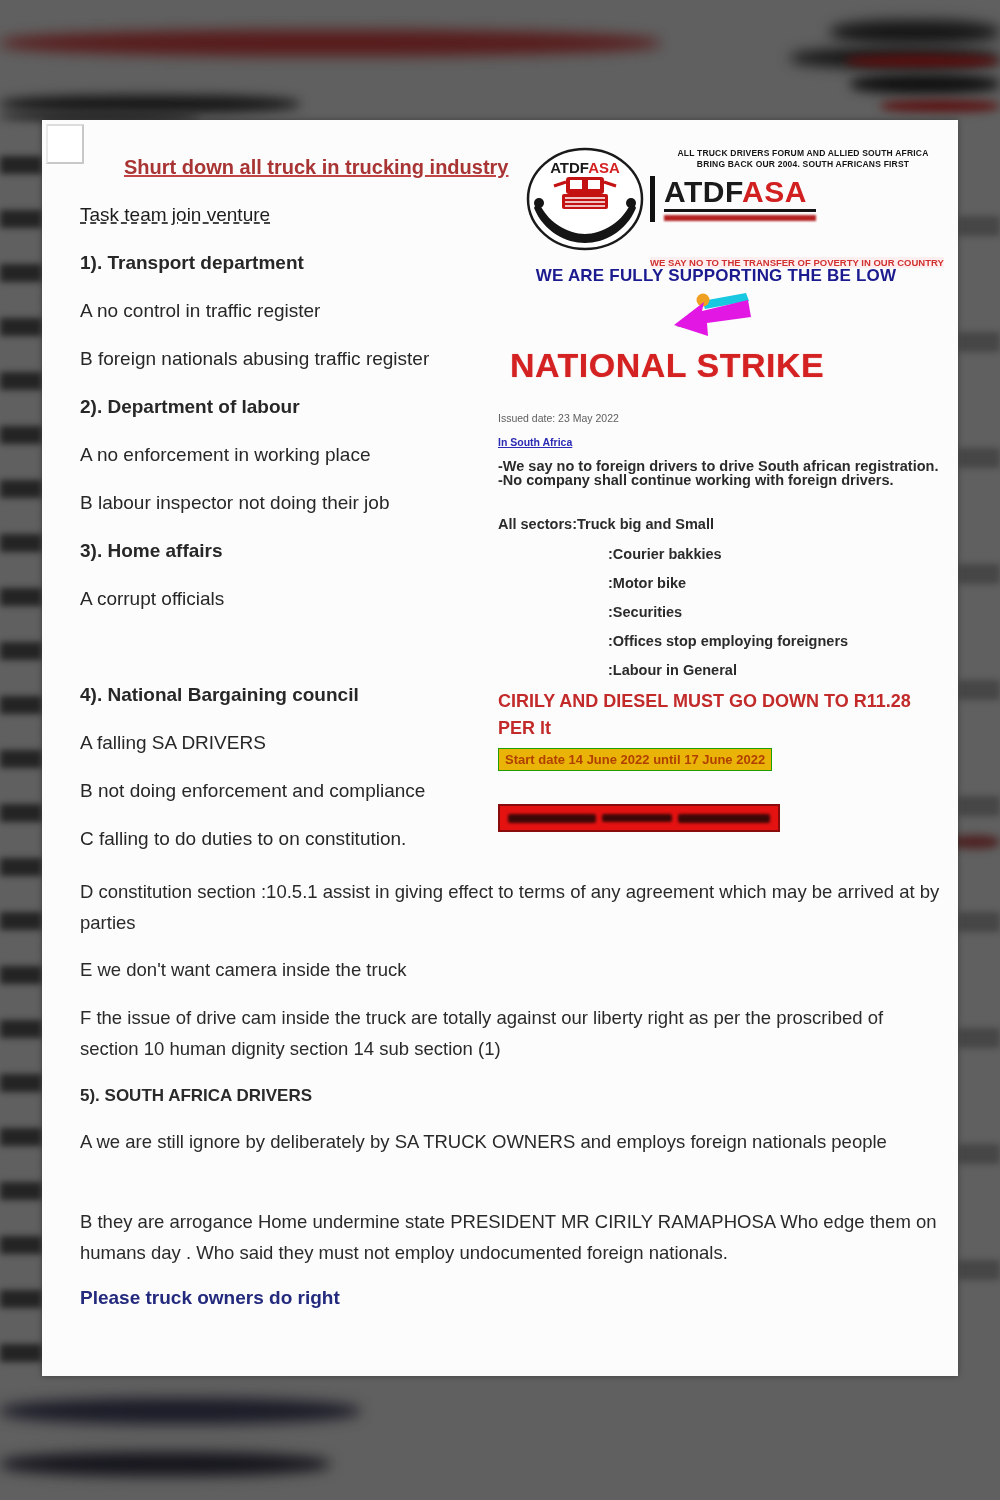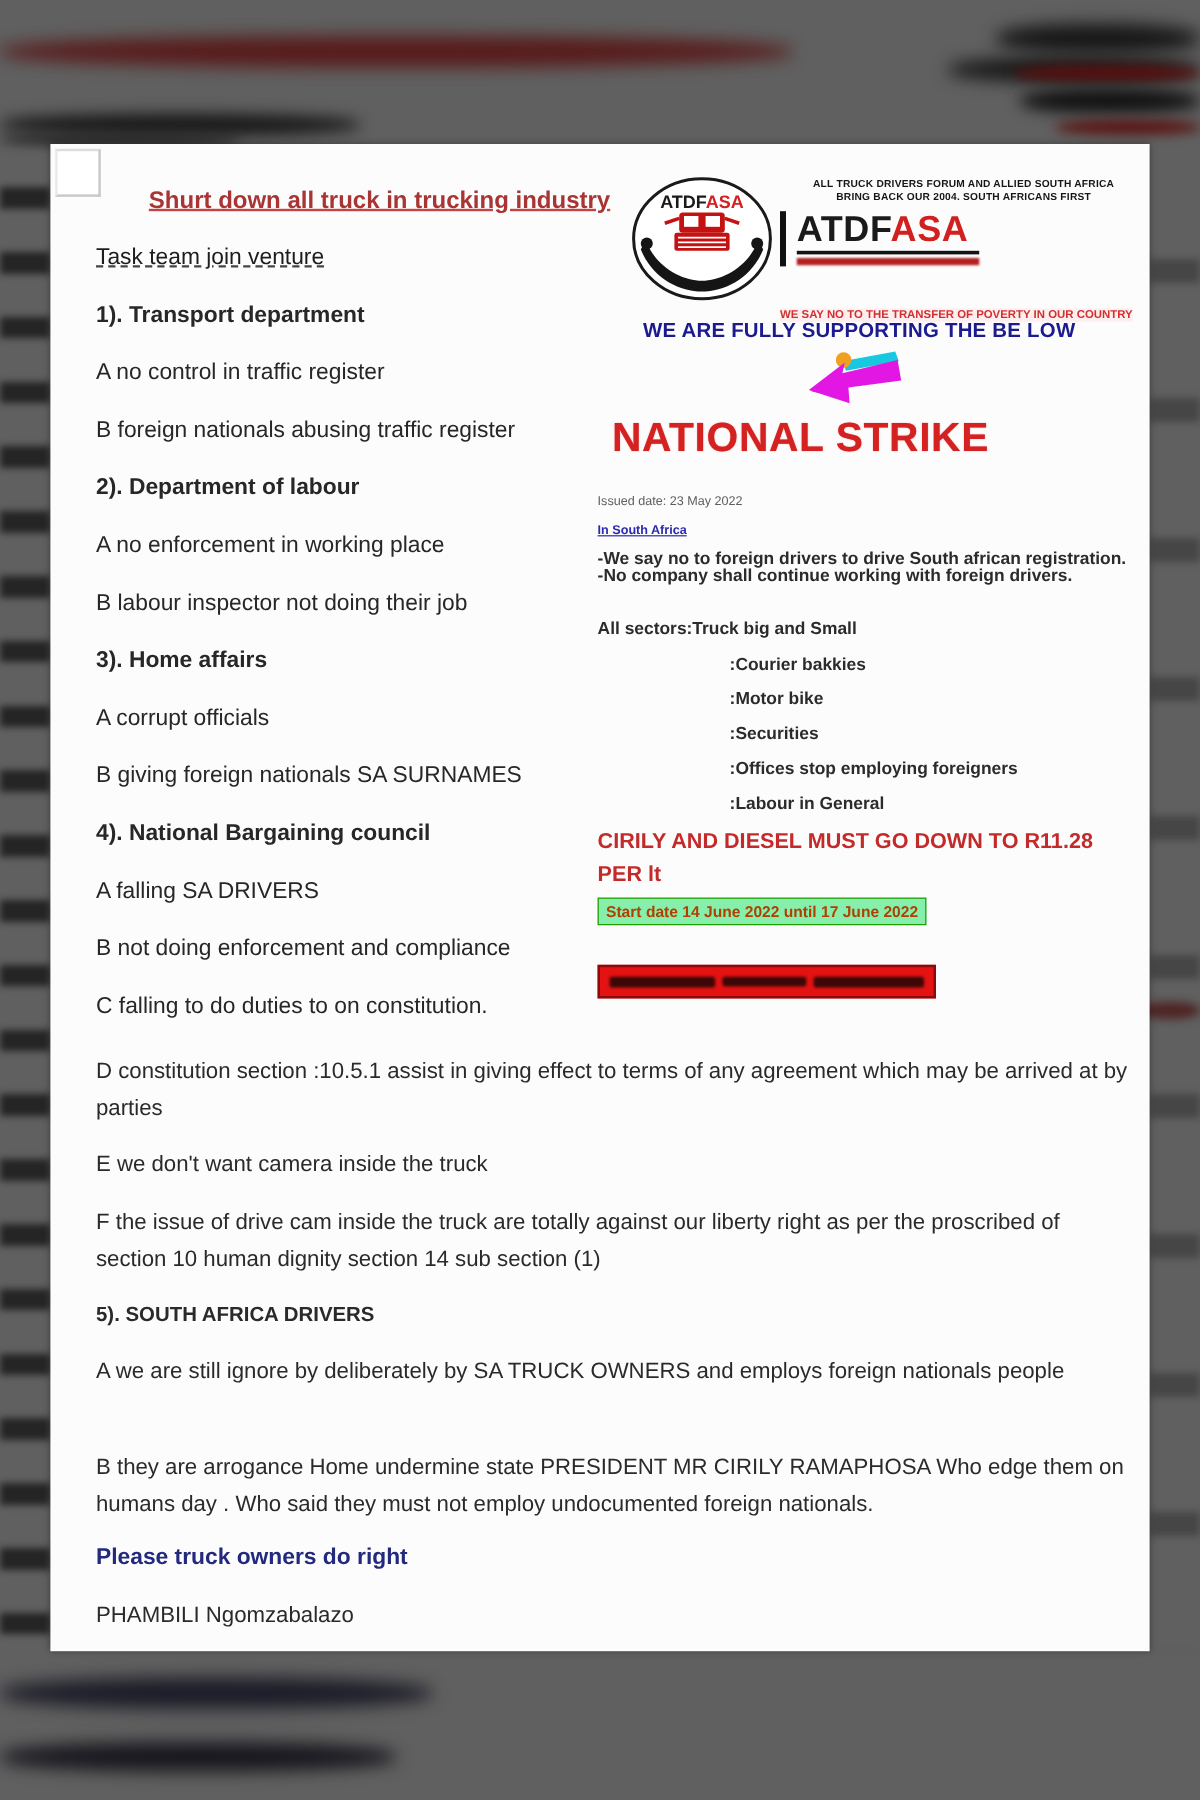--- a/index.html
+++ b/index.html
@@ -63,21 +63,21 @@
     font-size:10.5px;color:#5e5e5e;filter:blur(.3px);box-sizing:border-box;}
   .region-note{left:456px;top:316px;font-size:10.5px;font-weight:700;color:#2a2ab4;
     text-decoration:underline;filter:blur(.2px);}
   .demand{left:456px;font-size:14.5px;font-weight:600;color:#2b2b2b;white-space:nowrap;filter:blur(.2px);}
   .sector{left:566px;font-size:14.5px;font-weight:600;color:#2b2b2b;white-space:nowrap;filter:blur(.2px);}
   .petrol-line{
     left:456px;top:568px;width:436px;font-size:18px;font-weight:700;color:#c32a2a;
     line-height:27px;filter:blur(.2px);
   }
   .dates-bar{
-    left:456px;top:628px;display:inline-block;background:#86efac;color:#b04000;
+    left:456px;top:628px;display:inline-block;background:#eab308;color:#b04000;
     font-size:13px;font-weight:700;padding:3px 6px;filter:blur(.5px);white-space:nowrap;
     border:1px solid #1f9e00;
   }
   .red-banner{
     left:456px;top:684px;width:282px;height:28px;background:#e51212;
     border:2px solid #8a0b0b;box-sizing:border-box;display:flex;align-items:center;
     justify-content:center;gap:6px;
   }
   .banner-strip{background:#3c0707;filter:blur(1.4px);border-radius:2px;}
 </style>
@@ -109,34 +109,32 @@
   <div class="doc-subtitle">Task team join venture</div>
 
   <div class="left-item num" style="top:132px">1). Transport department</div>
   <div class="left-item" style="top:180px">A no control in traffic register</div>
   <div class="left-item" style="top:228px">B foreign nationals abusing traffic register</div>
   <div class="left-item num" style="top:276px">2). Department of labour</div>
   <div class="left-item" style="top:324px">A no enforcement in working place</div>
   <div class="left-item" style="top:372px">B labour inspector not doing their job</div>
   <div class="left-item num" style="top:420px">3). Home affairs</div>
   <div class="left-item" style="top:468px">A corrupt officials</div>
-  <div class="left-item" style="top:516px">B giving foreign nationals SA SURNAMES</div>
   <div class="left-item num" style="top:564px">4). National Bargaining council</div>
   <div class="left-item" style="top:612px">A falling SA DRIVERS</div>
   <div class="left-item" style="top:708px">C falling to do duties to on constitution.</div>
   <div class="left-item" style="top:660px">B not doing enforcement and compliance</div>
 
   <div class="para" style="top:756px">D constitution section :10.5.1 assist in giving effect to terms of any agreement which may be arrived at by parties</div>
   <div class="para" style="top:834px">E we don't want camera inside the truck</div>
   <div class="para" style="top:882px">F the issue of drive cam inside the truck are totally against our liberty right as per the proscribed of section 10 human dignity section 14 sub section (1)</div>
   <div class="para bold" style="top:960px">5). SOUTH AFRICA DRIVERS</div>
   <div class="para" style="top:1006px">A we are still ignore by deliberately by SA TRUCK OWNERS  and employs foreign nationals people</div>
   <div class="para" style="top:1086px">B they are arrogance Home undermine state PRESIDENT MR CIRILY RAMAPHOSA  Who edge them on humans day . Who said they must not employ undocumented foreign nationals.</div>
   <div class="para navy" style="top:1162px">Please truck owners do right</div>
-  <div class="para" style="top:1210px">PHAMBILI Ngomzabalazo</div>
 
   <svg style="position:absolute;left:482px;top:26px;" width="122" height="106" viewBox="0 0 122 106">
     <ellipse cx="61" cy="53" rx="57" ry="50" fill="#ffffff" stroke="#1a1a1a" stroke-width="2.5"></ellipse>
     <path d="M 16,68 A 50,42 0 0 0 106,68" fill="none" stroke="#3a3a3a" stroke-width="4" stroke-dasharray="2.5 2.5" opacity="0.55"></path>
     <text x="61" y="27" text-anchor="middle" font-size="15" font-weight="bold" font-family="Liberation Sans, sans-serif"><tspan fill="#1a1a1a">ATDF</tspan><tspan fill="#d42020">ASA</tspan></text>
     <line x1="30" y1="40" x2="42" y2="36" stroke="#c41212" stroke-width="3"></line>
     <line x1="92" y1="40" x2="80" y2="36" stroke="#c41212" stroke-width="3"></line>
     <rect x="42" y="31" width="38" height="17" rx="3" fill="#c41212"></rect>
     <rect x="46" y="34" width="12" height="9" fill="#ffffff"></rect>
     <rect x="64" y="34" width="12" height="9" fill="#ffffff"></rect>

